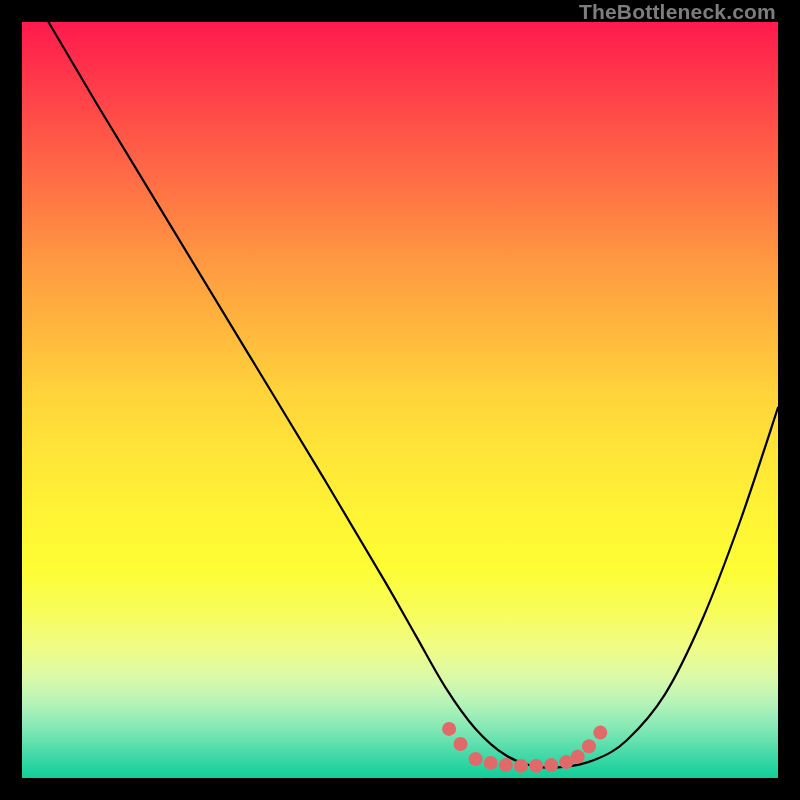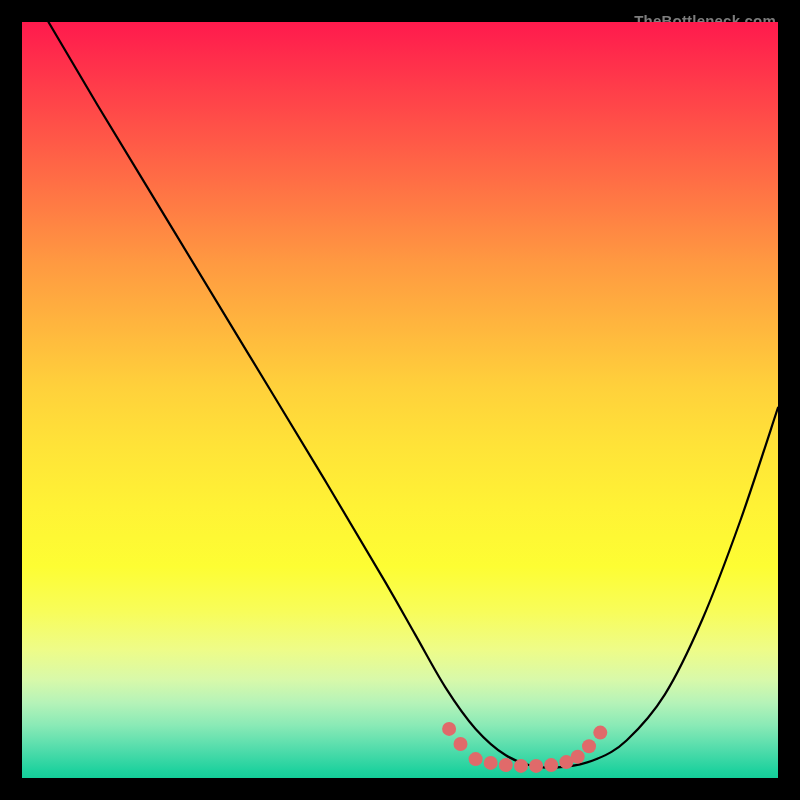--- a/index.html
+++ b/index.html
@@ -50,24 +50,24 @@
       #1fd29e 99%,
       #14cd99 100%
     );
   }
   .curve-layer {
     position: absolute;
     inset: 0;
   }
   .watermark {
     position: absolute;
-    top: 12px;
+    top: 0px;
     right: 24px;
     color: #7d7d7d;
-    font-size: 15px;
+    font-size: 21px;
     font-weight: 600;
     letter-spacing: 0.2px;
     user-select: none;
   }
 </style>
 </head>
 <body>
 
 <div class="frame">
   <div class="watermark">TheBottleneck.com</div>

